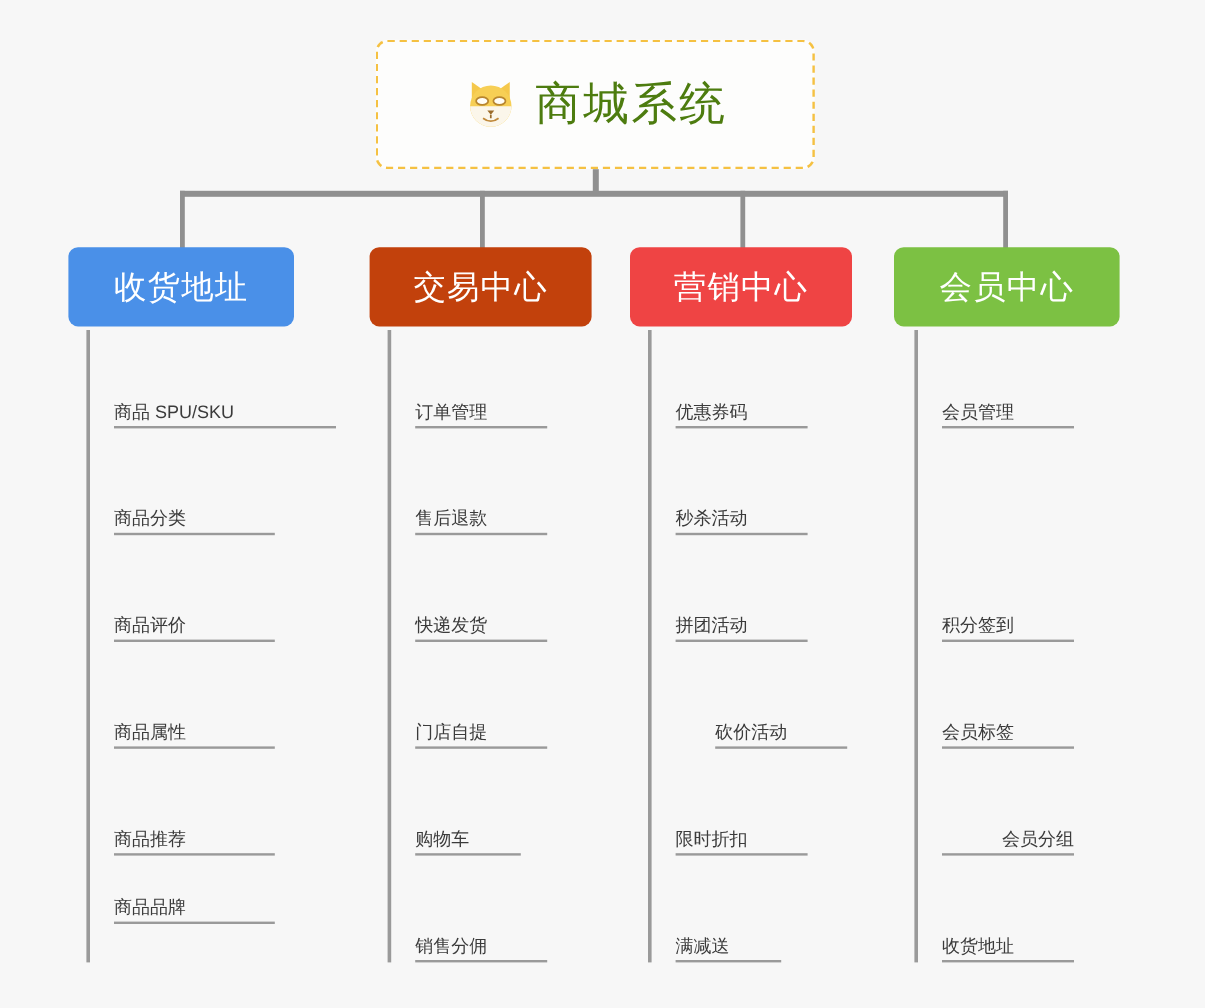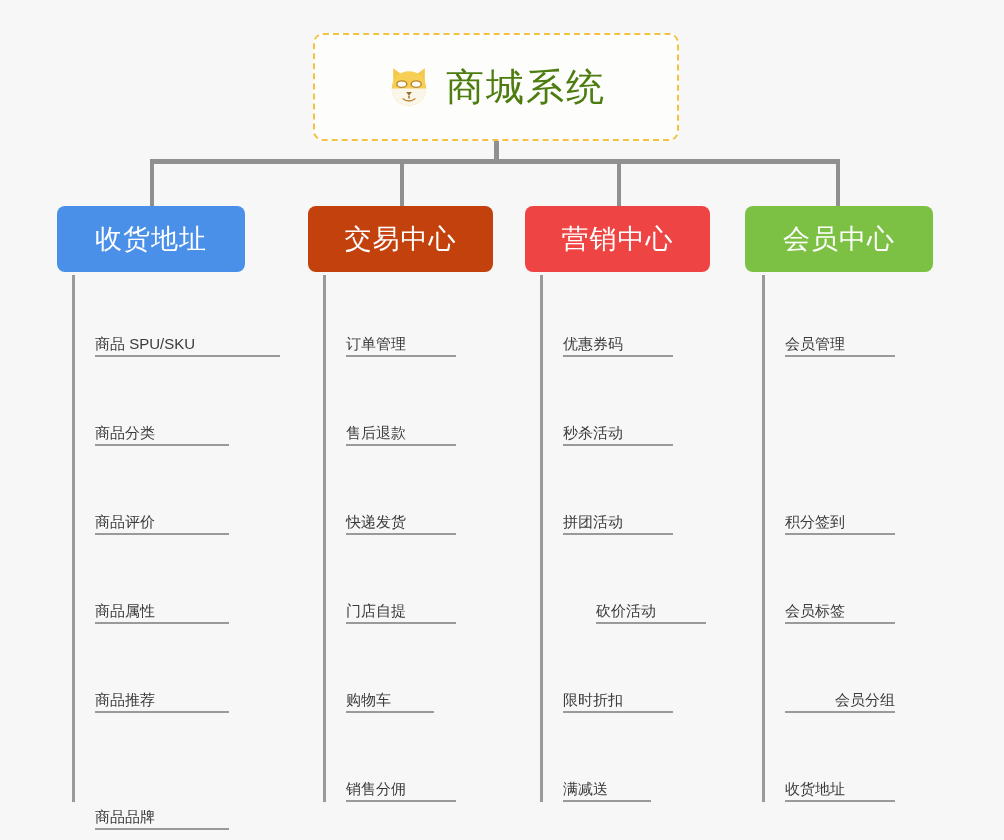--- a/index.html
+++ b/index.html
@@ -140,21 +140,21 @@
     </div>
   <div class="leaf" style="left:95px; top:489px; width:134px;">
       <span class="leaf-label">商品评价</span>
     </div>
   <div class="leaf" style="left:95px; top:578px; width:134px;">
       <span class="leaf-label">商品属性</span>
     </div>
   <div class="leaf" style="left:95px; top:667px; width:134px;">
       <span class="leaf-label">商品推荐</span>
     </div>
-  <div class="leaf" style="left:95px; top:784px; width:134px;">
+  <div class="leaf" style="left:95px; top:724px; width:134px;">
       <span class="leaf-label">商品品牌</span>
     </div>
 
   <div class="cat-box" style="left: 308px; width: 185px; background: #c2410c;">
     <span>交易中心</span>
   </div>
   <div class="col-trunk" style="left:323px; height:527px;"></div>
   <div class="leaf" style="left:346px; top:311px; width:110px;">
       <span class="leaf-label">订单管理</span>
     </div>

